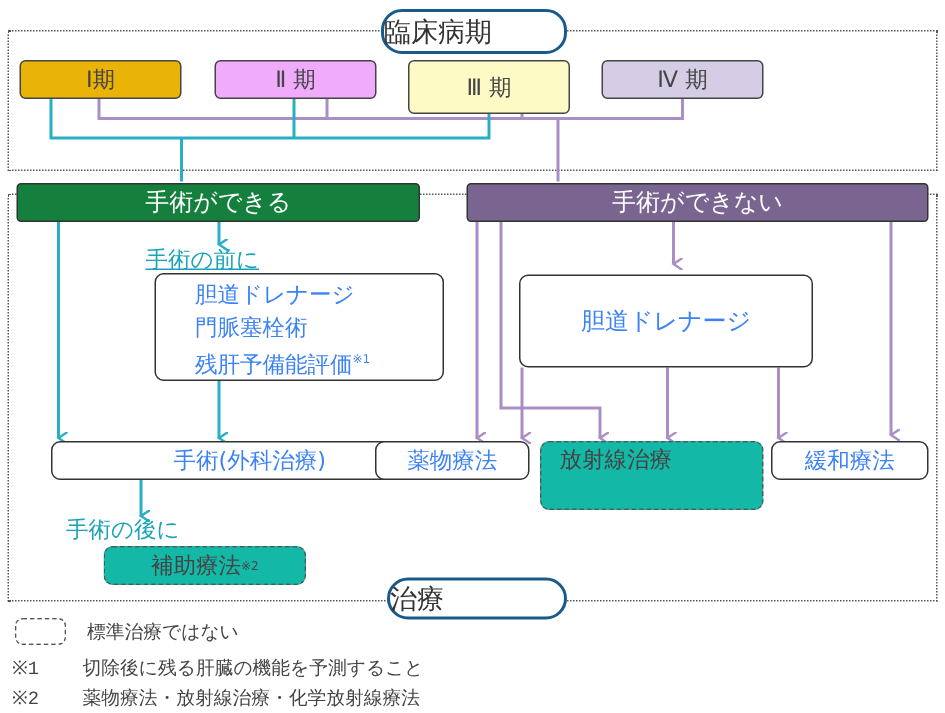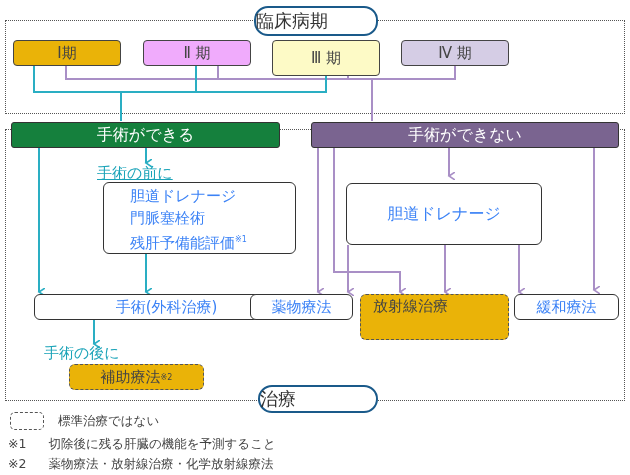--- a/index.html
+++ b/index.html
@@ -9,25 +9,25 @@
   svg.lines { position: absolute; left: 0; top: 0; width: 630px; height: 475px; }
   .region { border: 1px dashed #555; border-width: 1px; border-style: dotted; }
   .pill { border: 2px solid #1a5a8a; border-radius: 14px; background: #fff;
           display: flex; align-items: center; 
           font-size: 18px; color: #333; }
   .stage { border: 1px solid #444; border-radius: 4px; display: flex;
            align-items: center; justify-content: center; font-size: 15px; color: #444; }
   .cat { border: 1px solid #333; border-radius: 3px; display: flex; align-items: center;
          justify-content: center; font-size: 16px; color: #fff; }
   .box { border: 1px solid #333; border-radius: 6px; background: #fff; font-size: 15px; color: #3b82f6; }
-  .dbox { border: 1.5px dashed #555; border-radius: 6px; background: #eab308; font-size: 15px; color: #444; }
+  .dbox { border: 1.5px dashed #555; border-radius: 6px; background: #14b8a6; font-size: 15px; color: #444; }
   .center { display: flex; align-items: center; justify-content: center; }
   .teal-label { color: #1aa3b8; font-size: 15px; }
   sup { font-size: 8px; vertical-align: super; }
-  .note { font-size: 12.5px; color: #444; }
+  .note { font-size: 12.5px; color: #444; font-family: Liberation Mono, monospace; }
 </style>
 </head>
 <body>
 
 <div class="abs region" style="left:5px; top:20px; width:620px; height:94px;"></div>
 <div class="abs region" style="left:5px; top:129px; width:620px; height:272px;"></div>
 
 <svg class="lines" viewBox="0 0 630 475">
   <defs>
     <marker id="at" markerWidth="8" markerHeight="8" refX="4" refY="6" orient="auto" markerUnits="userSpaceOnUse">

